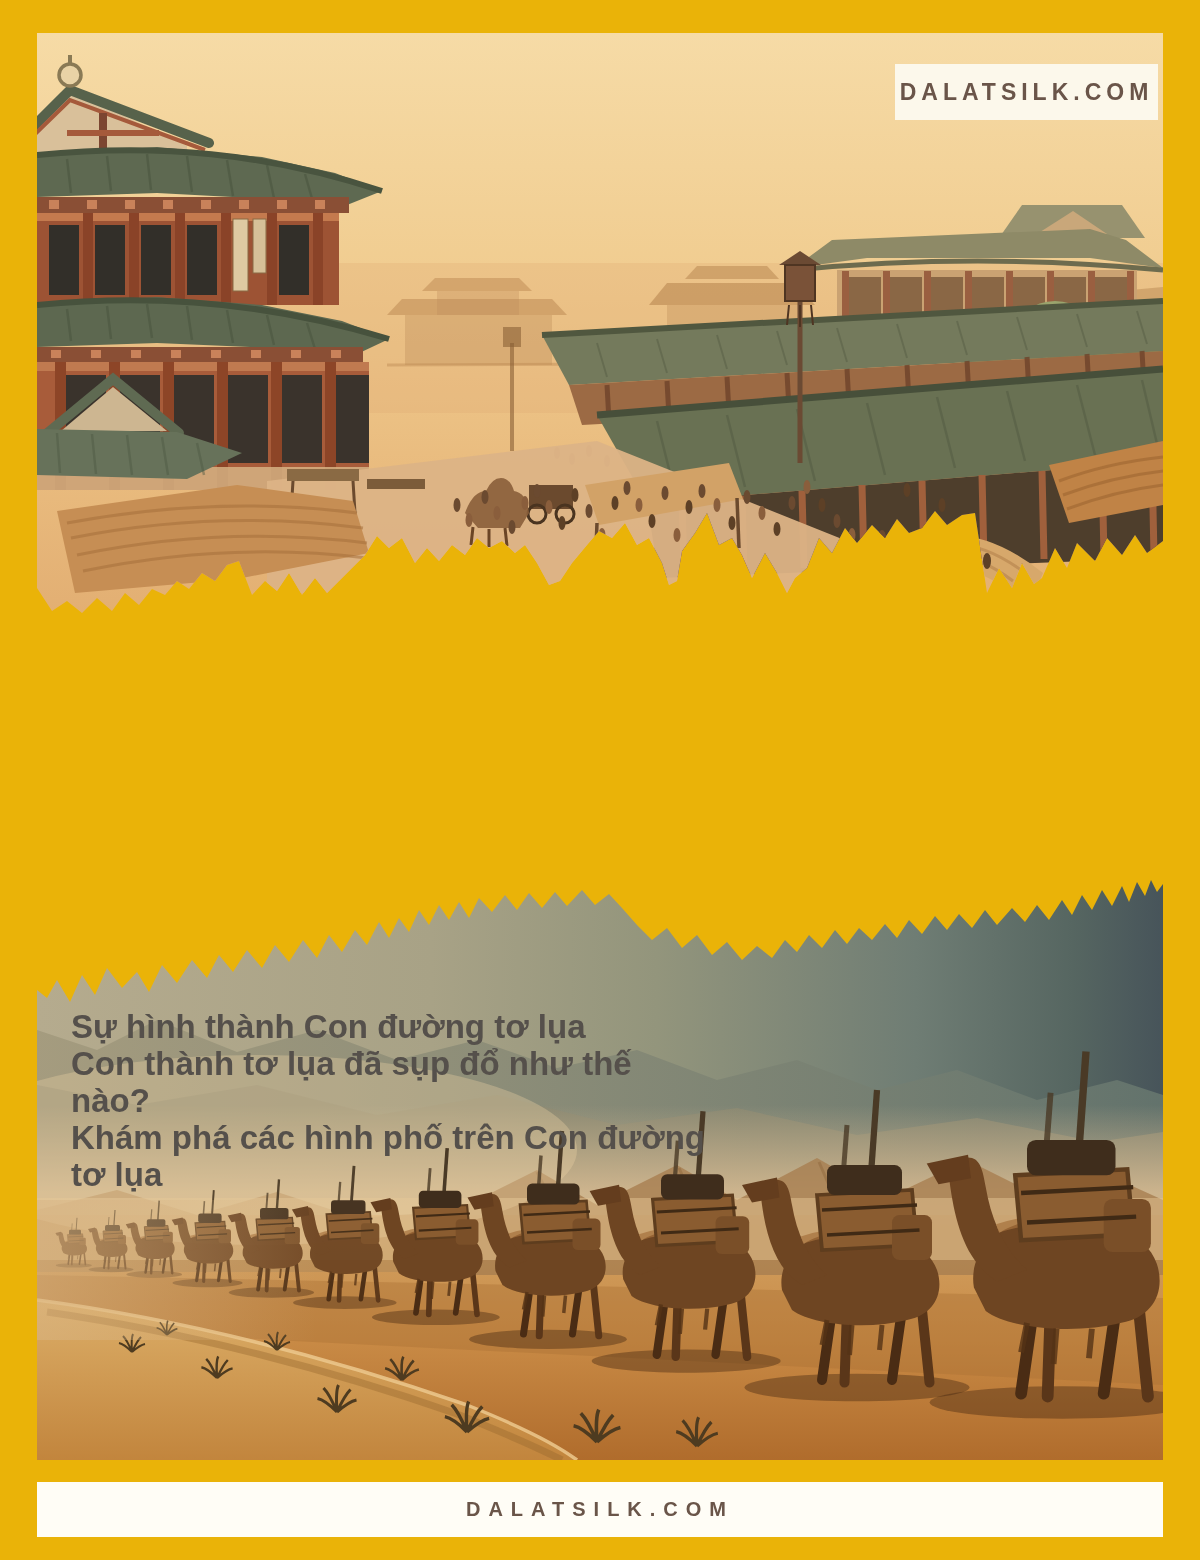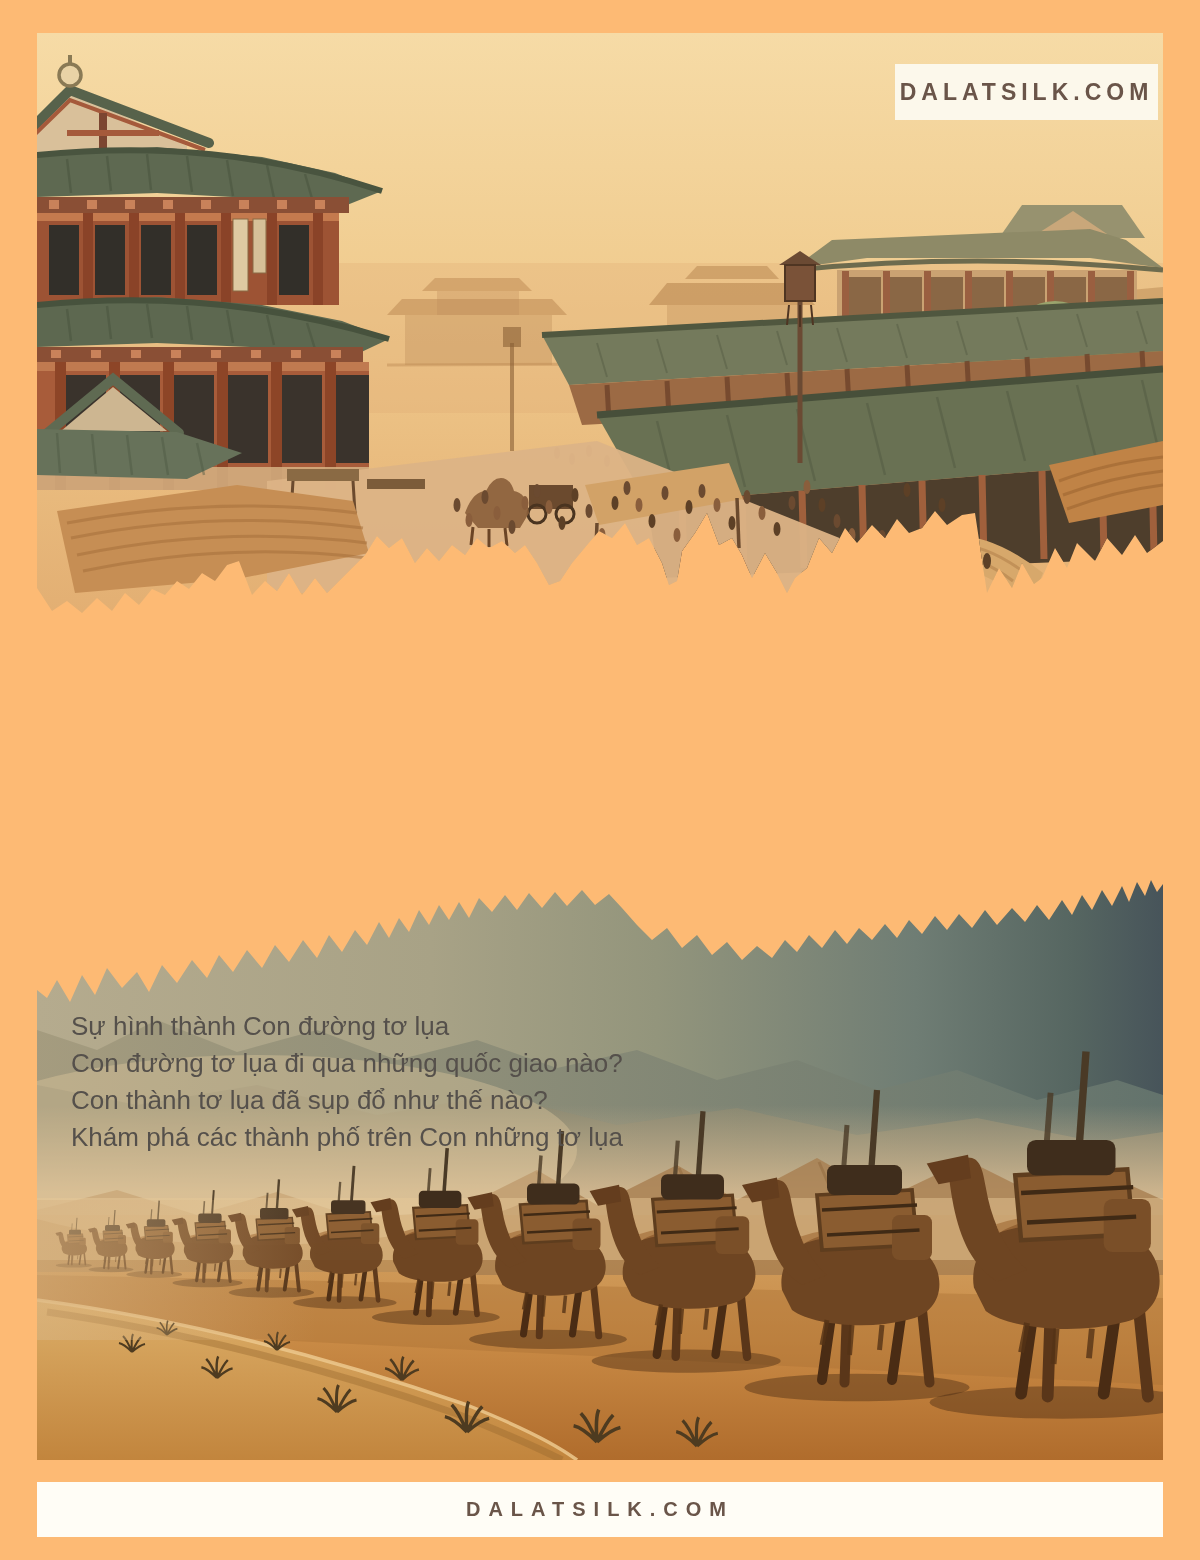--- a/index.html
+++ b/index.html
@@ -1,37 +1,37 @@
 <!DOCTYPE html>
 <html><head>
 <meta charset="utf-8">
 <style>
   html,body{margin:0;padding:0;background:#e8e4da;}
   .poster{
     position:relative;width:1200px;height:1560px;margin:0 auto;
-    background:#fdba74;overflow:hidden;
+    background:#eab308;overflow:hidden;
     font-family:"Liberation Sans","DejaVu Sans",sans-serif;
   }
   .art{position:absolute;display:block;}
   .top-art{left:37px;top:33px;}
   .bottom-art{left:37px;top:880px;}
   .badge{
     position:absolute;left:895px;top:64px;width:263px;height:56px;
     background:#fcf8eb;display:flex;align-items:center;justify-content:center;
     color:#6a5549;font-weight:bold;font-size:23px;letter-spacing:5px;
   }
   .title-wrap{position:absolute;left:37px;top:630px;width:1126px;height:230px;}
   .title-wrap svg{overflow:visible;display:block;}
   .title-text{
     fill:#6a5549;stroke:#6a5549;stroke-width:7px;paint-order:stroke;
     font-family:"Liberation Sans","DejaVu Sans",sans-serif;font-weight:bold;
   }
   .topics{
     position:absolute;left:71px;top:1008px;width:640px;
-    color:#55504b;font-size:26px;line-height:37px;font-weight:normal;
+    color:#55504b;font-size:33px;line-height:37px;font-weight:bold;
   }
   .footer{
     position:absolute;left:37px;top:1482px;width:1126px;height:55px;
     background:#fffdf6;display:flex;align-items:center;justify-content:center;
     color:#6a5549;font-weight:bold;font-size:20px;letter-spacing:8px;
   }
 </style>
 </head>
 <body>
 
@@ -389,22 +389,21 @@
         <use href="#cml" transform="translate(540,290) scale(2.1)"></use>
         <use href="#cml" transform="translate(690,280) scale(2.5)"></use>
         <use href="#cml" transform="translate(872,254) scale(2.95)"></use>
       </g>
       <rect x="0" y="320" width="280" height="140" fill="url(#fadeL)"></rect>
     </g>
   </svg>
 
   <div class="topics">
     <div>Sự hình thành Con đường tơ lụa</div>
-    <div>Con đường tơ lụa đi qua những quốc giao nào?</div>
     <div>Con thành tơ lụa đã sụp đổ như thế nào?</div>
-    <div>Khám phá các thành phố trên Con những tơ lụa</div>
+    <div>Khám phá các hình phố trên Con đường tơ lụa</div>
   </div>
 
   <div class="footer">
     <span>DALATSILK.COM</span>
   </div>
 
 </div>
 
 </body></html>

